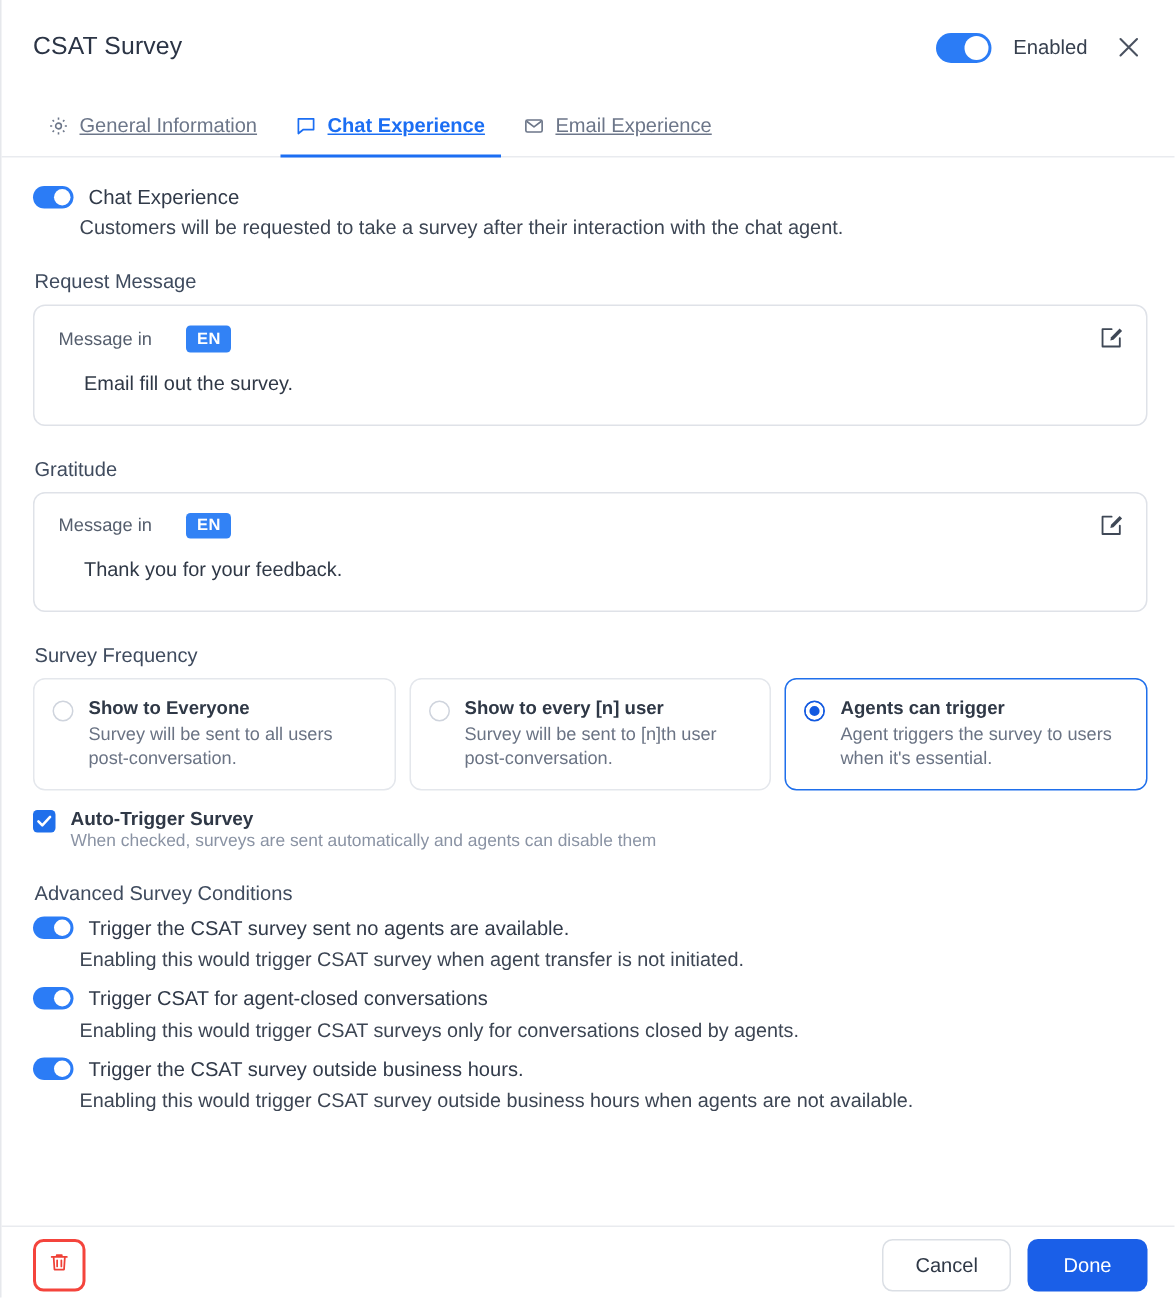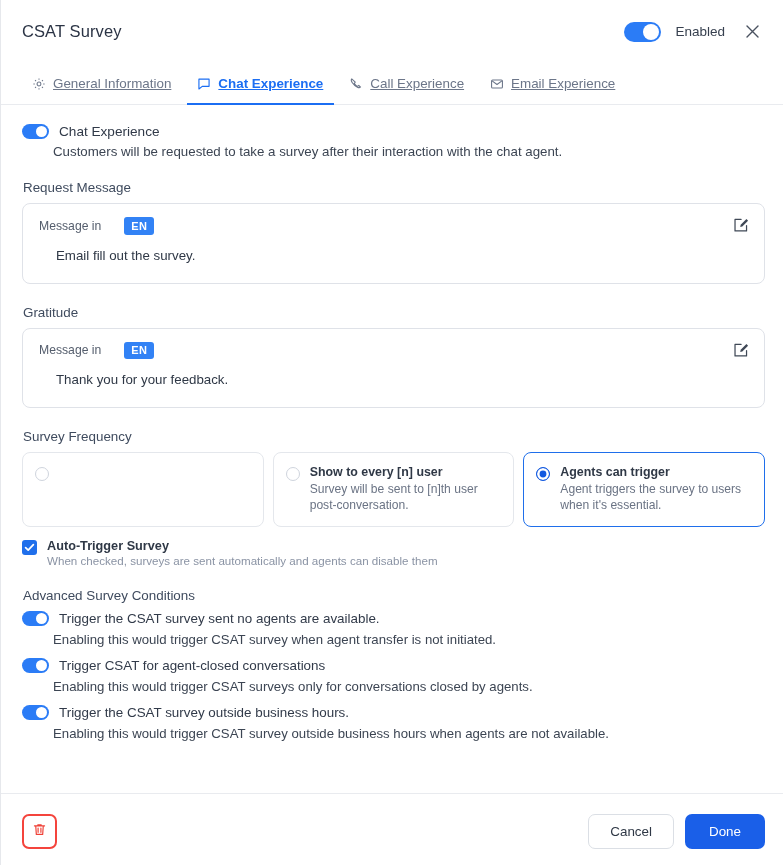--- a/index.html
+++ b/index.html
@@ -124,21 +124,21 @@
   .check-title { font-size: 12.7px; font-weight: bold; color: #2f3846; }
   .check-desc { font-size: 11.6px; color: #8a93a4; margin-top: 1px; }
 
   
   .adv-item { margin-bottom: 11px; }
   .adv-label { font-size: 13.4px; color: #313a49; }
   .adv-desc { font-size: 13.2px; color: #3c4553; margin: 6px 0 0 31px; }
 
   
   .footer {
-    flex: 0 0 auto; height: 72px;
+    flex: 0 0 auto; height: 48px;
     border-top: 1px solid #e9ebef;
     display: flex; align-items: center; padding: 4px 18px 0 21px;
   }
   .trash-btn {
     width: 35px; height: 35px; border: 2px solid #f4443c; border-radius: 7px;
     display: flex; align-items: center; justify-content: center;
     cursor: pointer; color: #ef4036; background: #fff;
   }
   .footer-right { margin-left: auto; display: flex; align-items: center; gap: 11px; }
   .btn-cancel {
@@ -183,28 +183,20 @@
 
     <div class="tab active">
       <span>
         <svg width="14" height="14" viewBox="0 0 16 16" fill="none" stroke="currentColor" stroke-width="1.3" stroke-linejoin="round">
           <path d="M2.2 2.5h11.6v8.2H6l-3.8 3v-3h0z"></path>
         </svg>
       </span>
       <span>Chat Experience</span>
     </div>
 
-    <div class="tab">
-      <span>
-        <svg width="14" height="14" viewBox="0 0 16 16" fill="none" stroke="currentColor" stroke-width="1.25" stroke-linecap="round">
-          <path d="M3.2 2.2c-.8.8-1 2 .4 4.1 1.5 2.2 3.8 4.4 6 5.4 1.9.9 2.9.5 3.5-.3l-1.9-1.7-1.7 1c-1.1-.6-2.6-2-3.4-3.3l1-1.6z"></path>
-        </svg>
-      </span>
-      <span>Call Experience</span>
-    </div>
 
     <div class="tab">
       <span>
         <svg width="14" height="14" viewBox="0 0 16 16" fill="none" stroke="currentColor" stroke-width="1.25" stroke-linejoin="round">
           <rect x="1.8" y="3.4" width="12.4" height="9.2" rx="1.2"></rect>
           <path d="M2.4 4.4 8 8.6l5.6-4.2"></path>
         </svg>
       </span>
       <span>Email Experience</span>
     </div>
@@ -245,20 +237,24 @@
           <path d="M9.6 2.6H3.2v12.2h12.2V9"></path>
           <path d="M15.3 2.2 9.2 8.3l-.5 2.2 2.2-.5 6.1-6.1z" fill="currentColor" stroke="none"></path>
         </svg>
       </div>
     </div>
 
     <div class="section-label">Survey Frequency</div>
     <div class="freq-grid">
       <div class="freq-card">
         <div class="radio"></div>
+        <div>
+          <div class="freq-title">Show to Everyone</div>
+          <div class="freq-desc">Survey will be sent to all users post-conversation.</div>
+        </div>
       </div>
       <div class="freq-card">
         <div class="radio"></div>
         <div>
           <div class="freq-title">Show to every [n] user</div>
           <div class="freq-desc">Survey will be sent to [n]th user post-conversation.</div>
         </div>
       </div>
       <div class="freq-card selected">
         <div class="radio on"></div>

